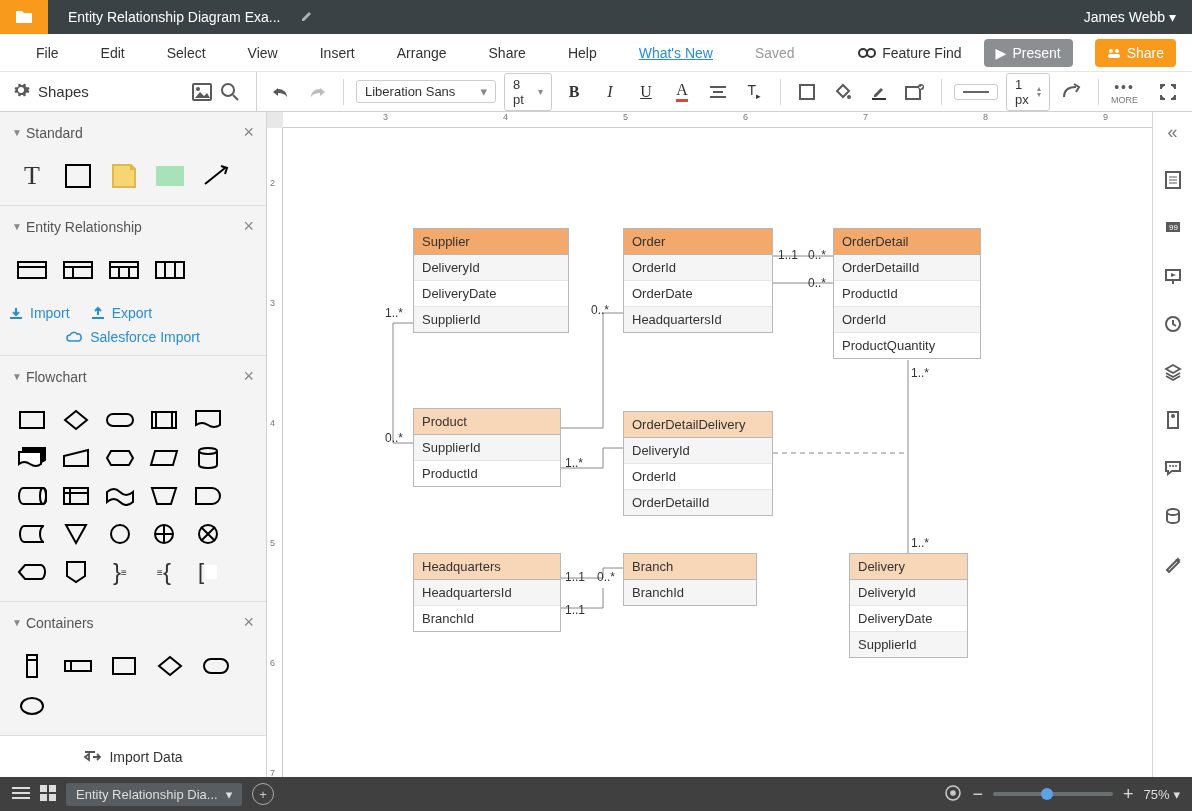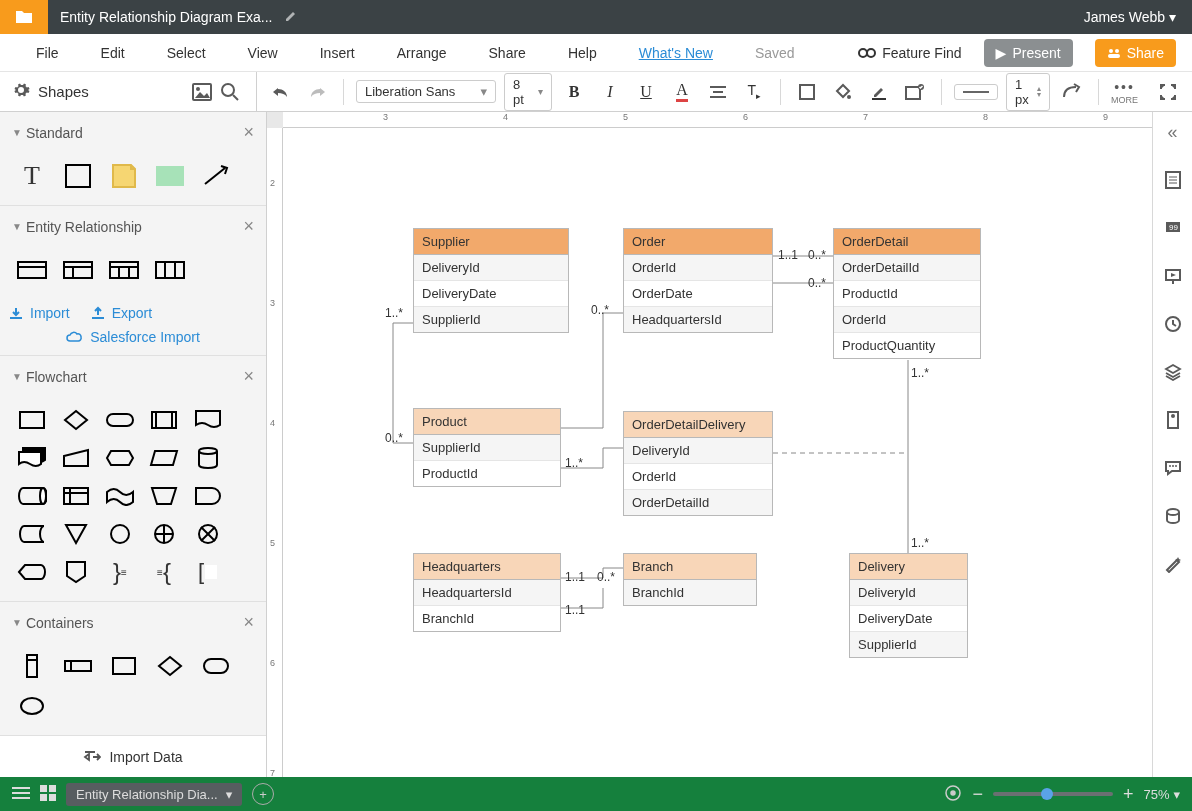--- a/index.html
+++ b/index.html
@@ -2,21 +2,21 @@
 <html><head>
 <meta charset="utf-8">
 <style>
 * { box-sizing: border-box; margin: 0; padding: 0; }
 body { font-family: -apple-system, BlinkMacSystemFont, "Segoe UI", Arial, sans-serif; font-size: 13px; color: #333; overflow: hidden; width: 1192px; height: 811px; background: #fff; }
 
 
 .titlebar { height: 34px; background: #3b4245; display: flex; align-items: center; color: #fff; }
 .titlebar .folder-icon { width: 48px; height: 34px; background: #f89b1c; display: flex; align-items: center; justify-content: center; }
 .titlebar .folder-icon svg { fill: #fff; }
-.titlebar .doc-title { padding: 0 12px; font-size: 14px; }
+.titlebar .doc-title { padding: 0 20px; font-size: 14px; }
 .titlebar .edit-title-icon { opacity: .6; cursor: pointer; }
 .titlebar .spacer { flex: 1; }
 .titlebar .user-menu { padding: 0 16px; font-size: 14px; cursor: pointer; }
 
 
 .menubar { height: 38px; background: #fff; border-bottom: 1px solid #e5e5e5; display: flex; align-items: center; padding: 0 16px; gap: 22px; color: #333; }
 .menubar .menu-item { cursor: pointer; font-size: 14px; margin-left: 20px; }
 .menubar .whats-new { color: #2b8cd6; text-decoration: underline; }
 .menubar .saved { color: #999; }
 .menubar .spacer { flex: 1; }
@@ -77,21 +77,21 @@
 .head-peach { background:#f8d6b8; }
 .card-label { position:absolute; font-size:12px; color:#333; background:transparent; }
 
 
 .right-rail { position:absolute; top:0; right:0; width:40px; bottom:0; background:#fff; border-left:1px solid #d8d8d8; display:flex; flex-direction:column; align-items:center; padding-top:6px; gap:20px; }
 .right-rail .rail-btn { width:28px; height:28px; display:flex; align-items:center; justify-content:center; cursor:pointer; }
 .right-rail svg { fill:#5a5a5a; }
 .right-rail .chev { font-size:18px; color:#777; }
 
 
-.bottombar { height:34px; background:#15803d; display:flex; align-items:center; color:#ddd; padding:0 12px; gap:10px; }
+.bottombar { height:34px; background:#404040; display:flex; align-items:center; color:#ddd; padding:0 12px; gap:10px; }
 .bottombar .tab { background:#575d60; padding:4px 10px; border-radius:3px; display:flex; align-items:center; gap:8px; font-size:13px; cursor:pointer; }
 .bottombar .add-page { width:22px; height:22px; border:1.5px solid #aaa; border-radius:50%; display:flex; align-items:center; justify-content:center; cursor:pointer; color:#ccc; }
 .bottombar .spacer { flex:1; }
 .bottombar .zoom-slider { width:120px; height:4px; background:#6a7072; border-radius:2px; position:relative; }
 .bottombar .zoom-slider .thumb { position:absolute; top:-4px; width:12px; height:12px; background:#5aa3e8; border-radius:50%; }
 .bottombar .zoom-label { font-size:13px; color:#ddd; display:flex; align-items:center; gap:4px; }
 
 </style>
 </head>
 <body>

